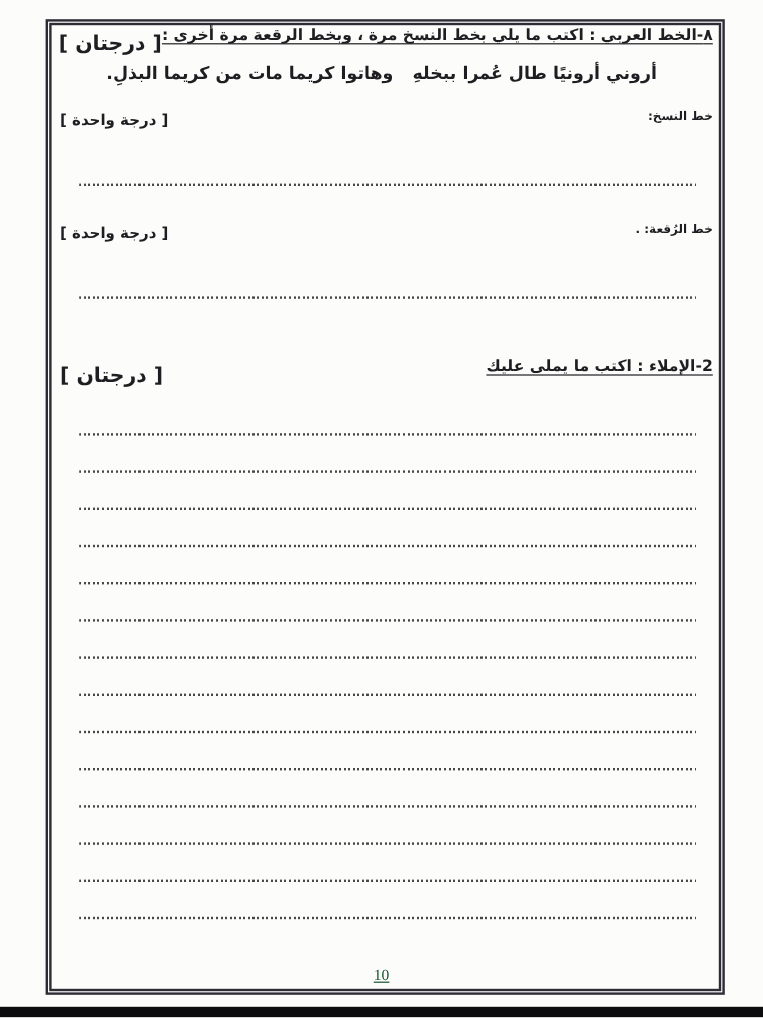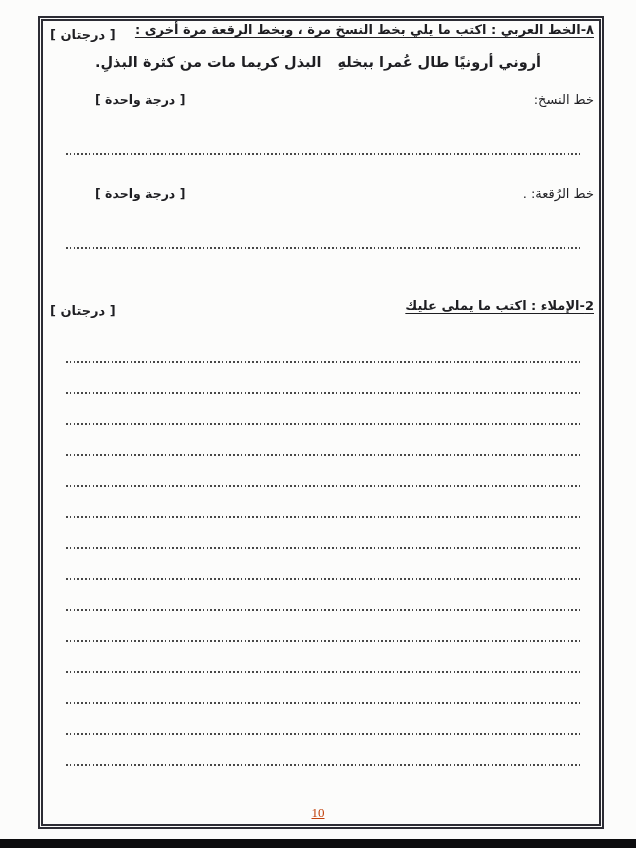--- a/index.html
+++ b/index.html
@@ -45,35 +45,34 @@
   }
   .q-title {
     font-weight: bold;
     font-size: 13px;
     text-decoration: underline;
     text-underline-offset: 3px;
     white-space: nowrap;
   }
   .marks {
     font-weight: bold;
-    font-size: 13px;
+    font-size: 17px;
     white-space: nowrap;
     position: relative;
     top: 5px;
   }
   .label {
-    font-weight: normal;
-    font-size: 13px;
+    font-weight: bold;
+    font-size: 10px;
     white-space: nowrap;
   }
   .label-marks {
     font-weight: bold;
     font-size: 12.5px;
     white-space: nowrap;
-    margin-left: 45px;
   }
   .poem {
     position: absolute;
     left: 60px;
     right: 60px;
     top: 54px;
     direction: rtl;
     display: flex;
     justify-content: center;
     gap: 16px;
@@ -101,39 +100,39 @@
     top: 361px;
   }
   .page-number {
     position: absolute;
     left: 0;
     right: 0;
     top: 805px;
     text-align: center;
     font-family: "Liberation Serif", serif;
     font-size: 13px;
-    color: #c2410c;
+    color: #14532d;
     text-decoration: underline;
   }
 </style>
 </head>
 <body>
 
 <div class="page">
 
   <div class="frame"></div>
 
   <div class="row" style="top: 22px;">
     <span class="q-title">٨-الخط العربي : اكتب ما يلي بخط النسخ مرة ، وبخط الرقعة مرة أخرى :</span>
     <span class="marks">[  درجتان ]</span>
   </div>
 
   <div class="poem">
     <span>أروني أرونيًا طال عُمرا ببخلهِ</span>
-    <span>البذل كريما مات من كثرة البذلِ.</span>
+    <span>وهاتوا كريما مات من كريما البذلِ.</span>
   </div>
 
   <div class="row" style="top: 92px;">
     <span class="label">خط النسخ:</span>
     <span class="label-marks">[ درجة واحدة ]</span>
   </div>
 
   <div class="single-line dotline" style="top: 153px;"></div>
 
   <div class="row" style="top: 186px;">

